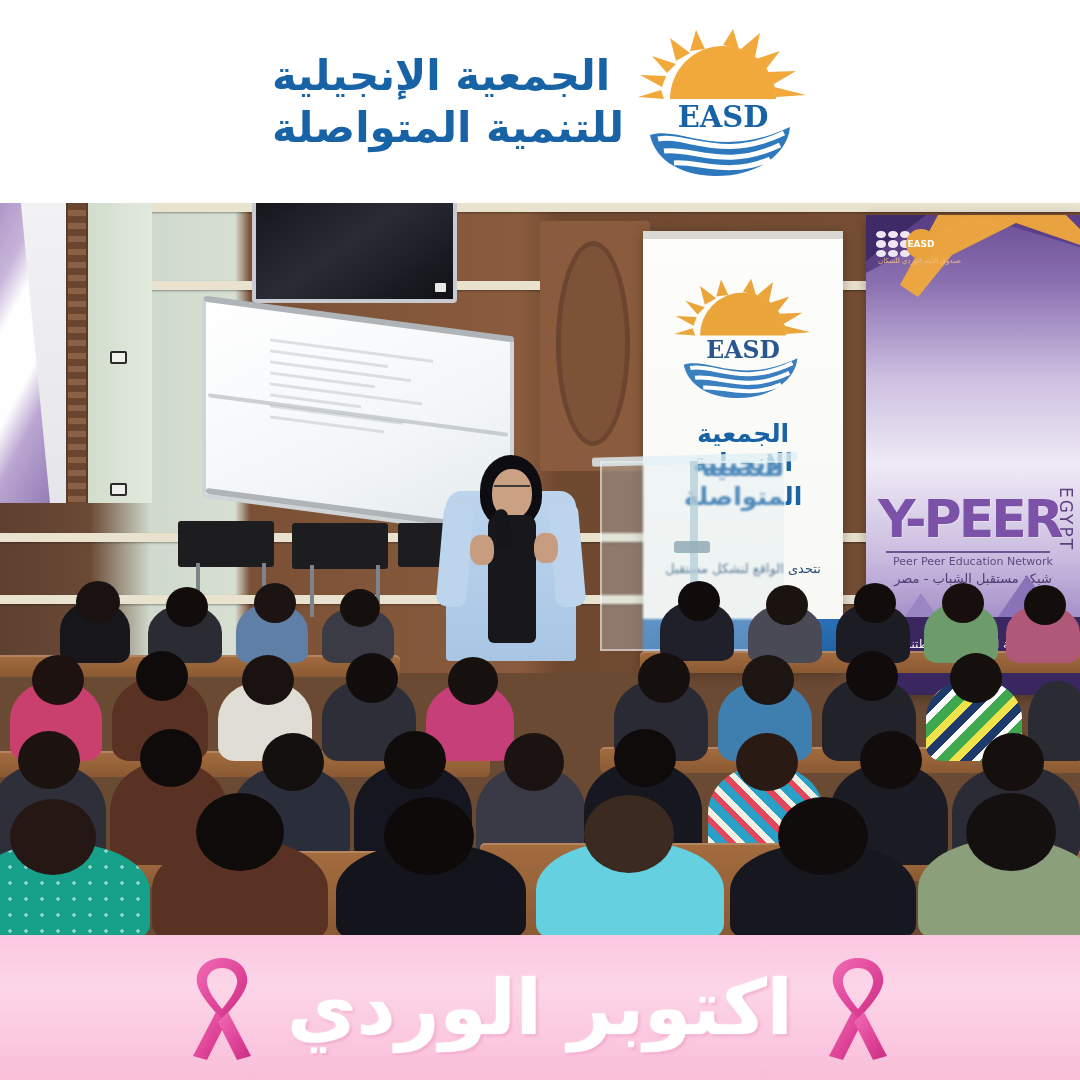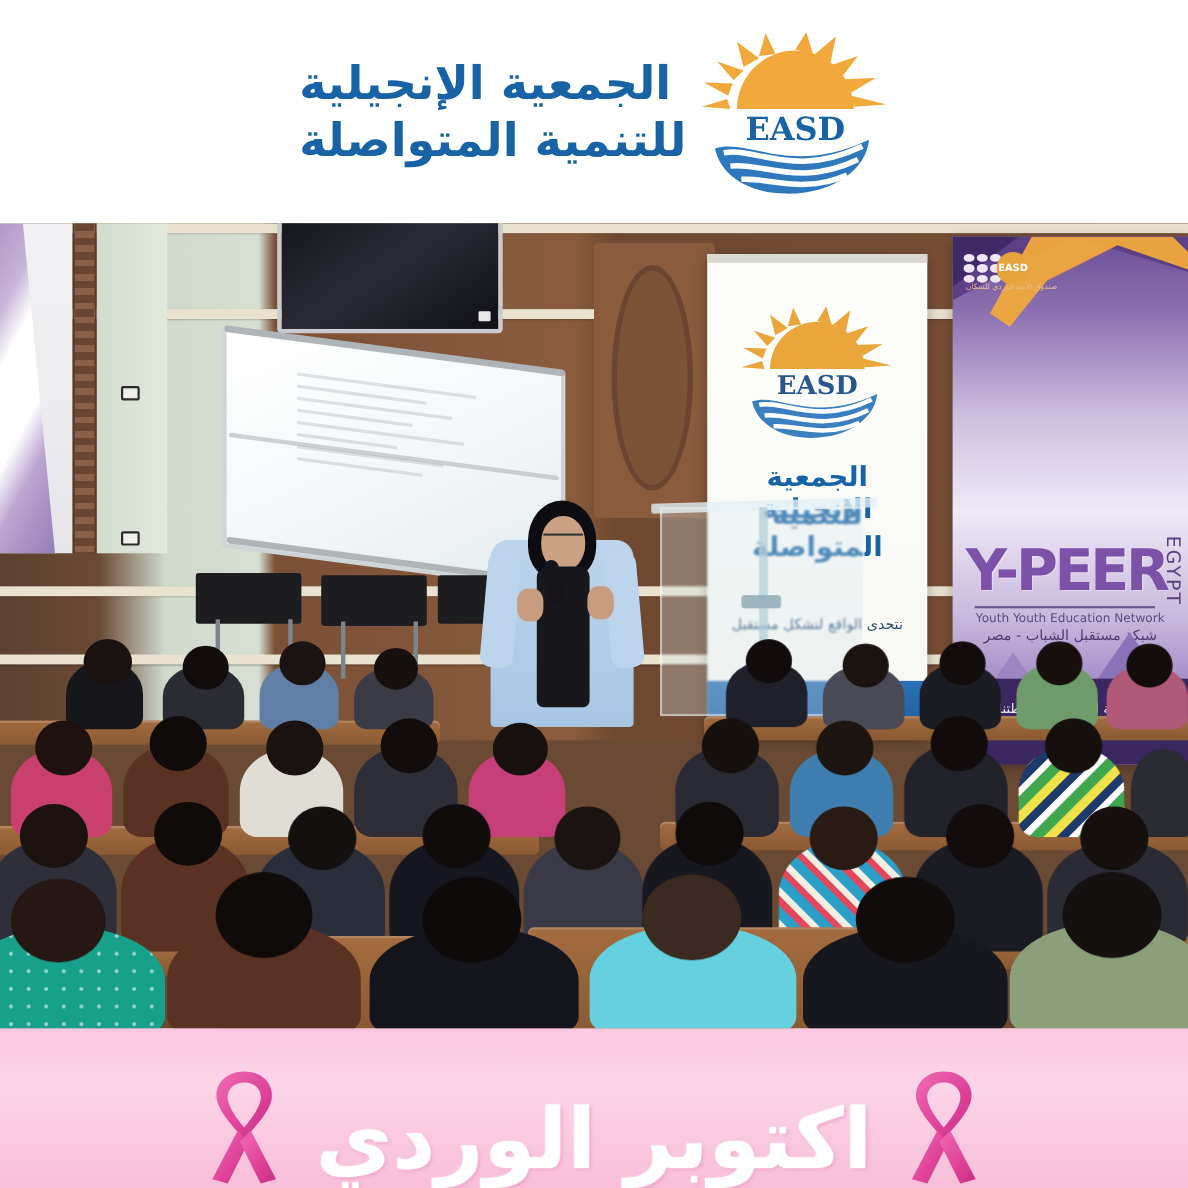--- a/index.html
+++ b/index.html
@@ -178,21 +178,21 @@
   
   .pew { position:absolute; background:linear-gradient(#a46c3f,#8a5a33);
          border-radius:5px; box-shadow:inset 0 2px 0 rgba(255,255,255,.18); }
   .person { position:absolute; border-radius:48% 48% 18% 18%; }
   .head { position:absolute; border-radius:50%; }
 
   
   .pinkbar {
     position:absolute; left:0; top:935px; width:1080px; height:145px;
     background:linear-gradient(180deg,#fbc7e0 0%, #fcd5e8 35%, #f9bed9 100%);
-    display:flex; align-items:flex-end; justify-content:center; gap:26px;
+    display:flex; align-items:center; justify-content:center; gap:26px;
   }
   .ribbon { width:78px; height:112px; flex:0 0 auto; }
   .pink-text {
     color:#ffffff; font-size:76px; font-weight:bold; direction:rtl;
     letter-spacing:1px; white-space:nowrap;
     font-family:"DejaVu Sans", sans-serif;
     text-shadow: 0 0 2px rgba(255,255,255,.9), 2px 2px 3px rgba(233,140,185,.55);
   }
 </style>
 </head>
@@ -340,21 +340,21 @@
             <i></i>
             <i></i>
         </div>
         <div class="unfpa-circ">EASD</div>
         <div class="unfpa-ar">صندوق الأمم الوردي للسكان</div>
       </div>
 
       <div class="yp-title">Y-PEER</div>
       <div class="yp-egypt">EGYPT</div>
       <div class="yp-rule"></div>
-      <div class="yp-sub1">Youth Youth Education Network</div>
+      <div class="yp-sub1">Peer Peer Education Network</div>
       <div class="yp-sub2">شبكة مستقبل الشباب - مصر</div>
 
       <div class="pyr" style="left:-10px; top:378px; width:130px; height:96px;
            clip-path:polygon(50% 0, 100% 100%, 0 100%); background:#9b86c4;"></div>
       <div class="pyr" style="left:76px; top:360px; width:170px; height:122px;
            clip-path:polygon(50% 0, 100% 100%, 0 100%); background:#8a73b8;"></div>
 
       <div class="yp-band"></div>
       <div class="yp-band-ar">لمعرفة المزيد من أنشطتنا</div>
       <div class="yp-band-ar2">تابعونا على</div>

